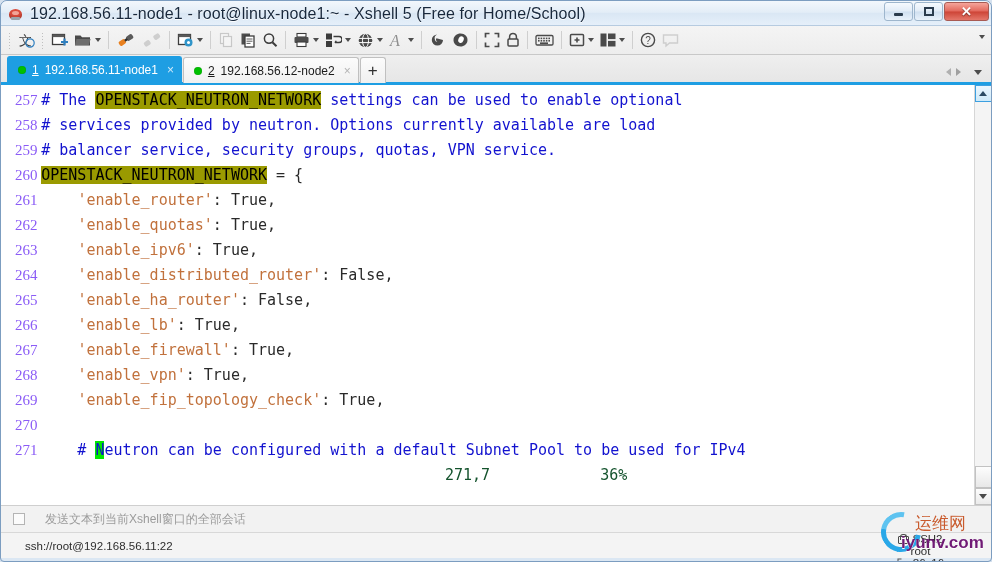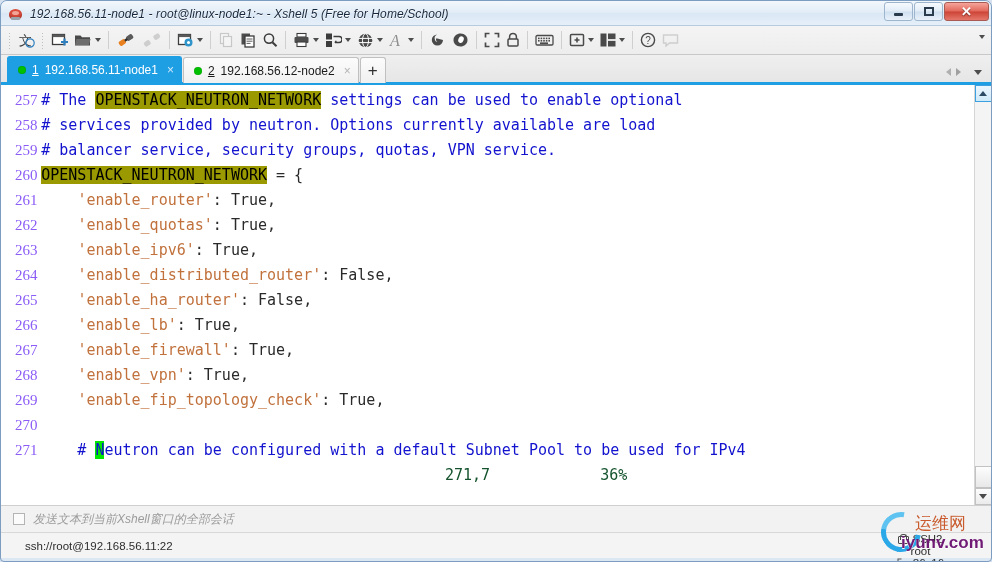--- a/index.html
+++ b/index.html
@@ -42,24 +42,23 @@
   }
   .app-icon .ring:before{
     content:""; position:absolute; left:3px; top:2px; width:7px;height:4px;
     background:#f2a497; border-radius:50%;
   }
   .app-icon .base{
     position:absolute; left:3px; top:11px; width:9px;height:3px;
     background:#9aa3ab; border-radius:1px;
   }
   #title-text {
-    font-size: 12px; color: #18283c; letter-spacing: .1px;
+    font-size: 16px; color: #18283c; letter-spacing: .1px;
     text-shadow: 0 1px 0 rgba(255,255,255,.85);
     white-space: nowrap;
-    font-style: italic;
   }
   #winbtns {
     position: absolute; right: 2px; top: 1px;
     display: flex; gap: 1px;
   }
   .wbtn {
     width: 29px; height: 19px;
     border: 1px solid #9eb6cd;
     border-radius: 3px;
     background: linear-gradient(to bottom,#f6fafe 0%,#e2ecf7 48%,#cfdff0 52%,#e9f2fb 100%);
@@ -173,21 +172,21 @@
   #sb-track { flex:1; width:17px; background:#f4f4f4; position:relative; }
   #sb-thumb {
     position:absolute; bottom:0; left:0; width:17px; height:22px;
     background:linear-gradient(to bottom,#fdfdfd,#e8e8e8);
     border:1px solid #c2c2c2;
   }
 
   
   #sendbar {
     height:27px; background:#f2f2f2; border-top:1px solid #cfcfcf;
-    display:flex; align-items:center; gap:8px; padding-left:12px;font-style:italic;
+    display:flex; align-items:center; gap:20px; padding-left:12px;
   }
   .chk { width:12px;height:12px;border:1px solid #b4b4b4;background:#fbfbfb;flex:none; }
   #sendbar-label { font-size:12px; color:#9b9b9b; }
 
   
   #statusbar {
     height:26px; background:#f4f4f4; border-top:1px solid #d8d8d8;
     display:flex; align-items:center; position:relative;
     font-size:11.5px; color:#2d2d2d;
   }

